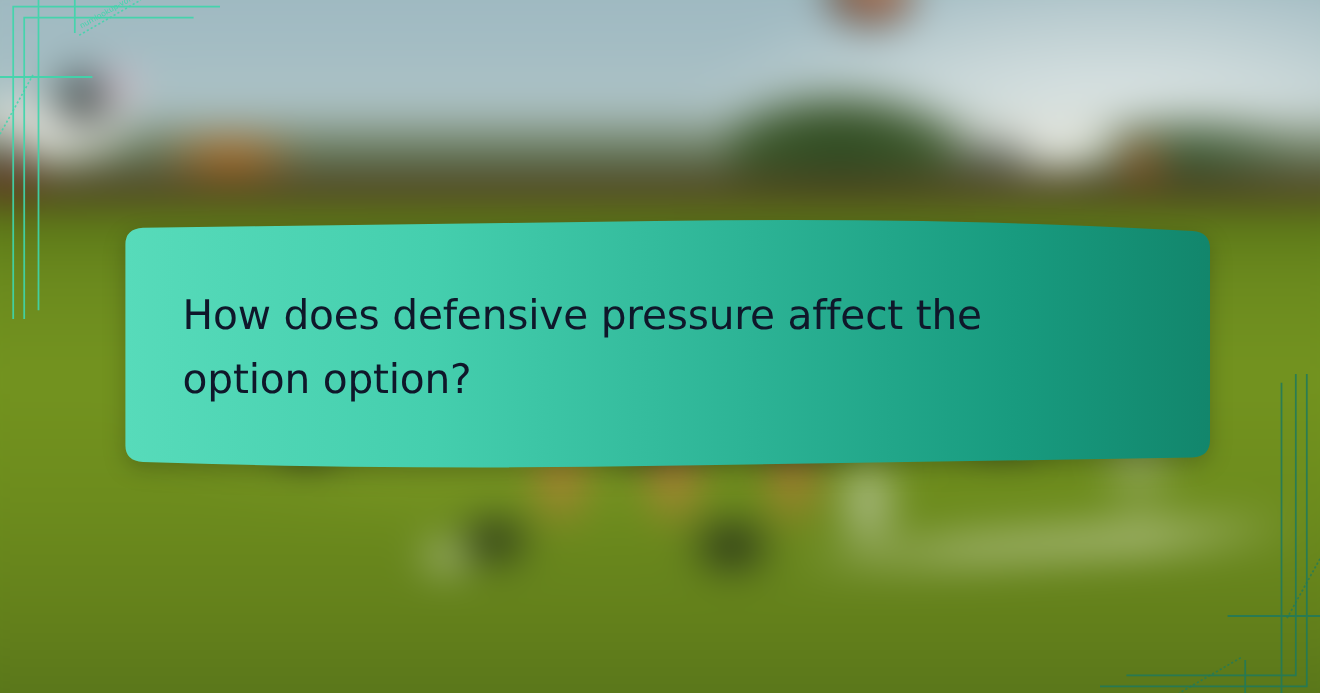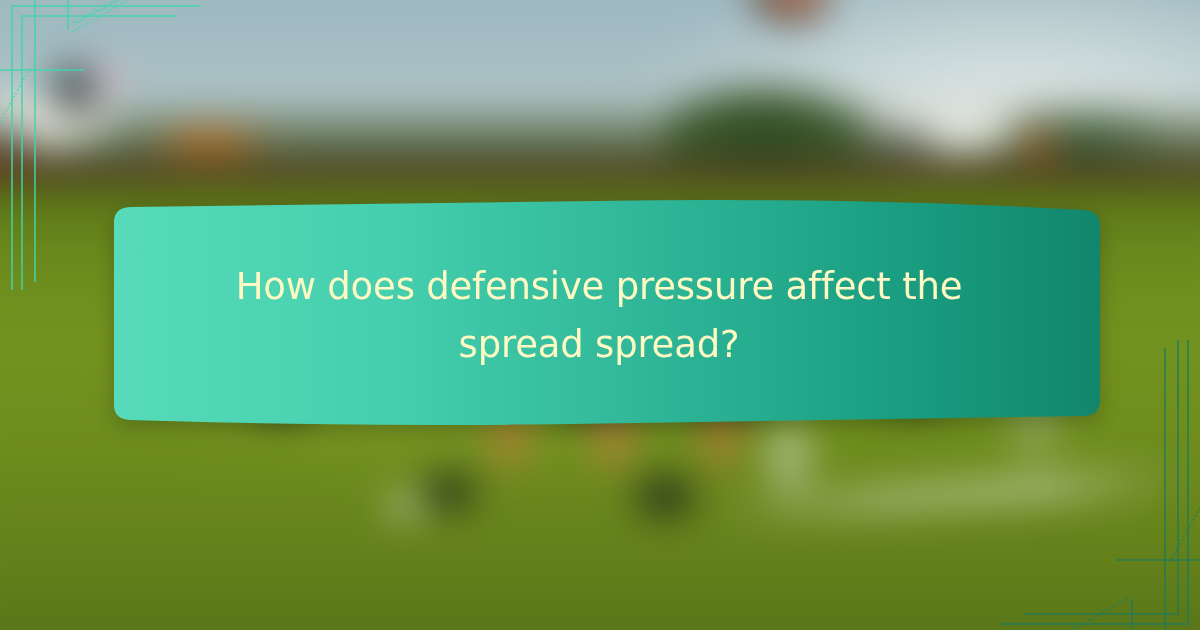--- a/index.html
+++ b/index.html
@@ -247,27 +247,26 @@
   }
   .card-shape {
     position: absolute;
     inset: 0;
     filter: drop-shadow(0 6px 10px rgba(0,0,0,0.22));
   }
   .card-text {
     position: absolute;
     left: 0; right: 0;
     top: 64px;
-    text-align: center;
     font-family: "DejaVu Sans", sans-serif;
     font-size: 37px;
     font-weight: 400;
     line-height: 58px;
     letter-spacing: -0.2px;
-    color: #fef9c3;
+    color: #0f172a;
     padding: 0 70px;
     box-sizing: border-box;
   }
   .card-text .line { display: block; }
 </style>
 </head>
 <body>
 
 <div id="stage">
 
@@ -376,17 +375,17 @@
           Q 1004,221 988,222
           L 540,229
           Q 280,234 34,226
           Q 18,225 18,211
           Z" fill="url(#cardGrad)"></path>
       </svg>
     </div>
 
     <div class="card-text">
       <span class="line">How does defensive pressure affect the</span>
-      <span class="line">spread spread?</span>
+      <span class="line">option option?</span>
     </div>
   </div>
 
 </div>
 
 </body></html>

